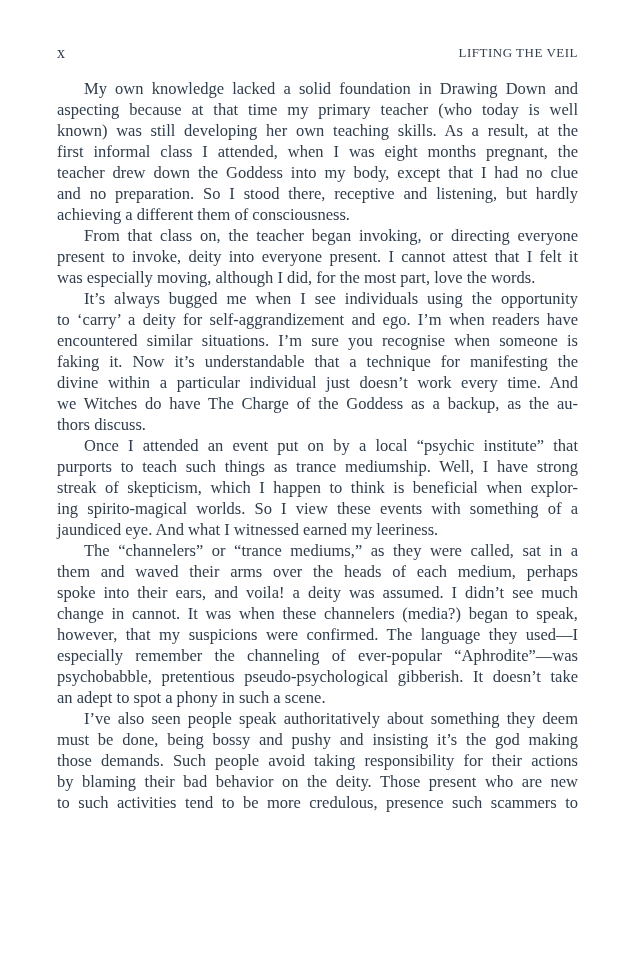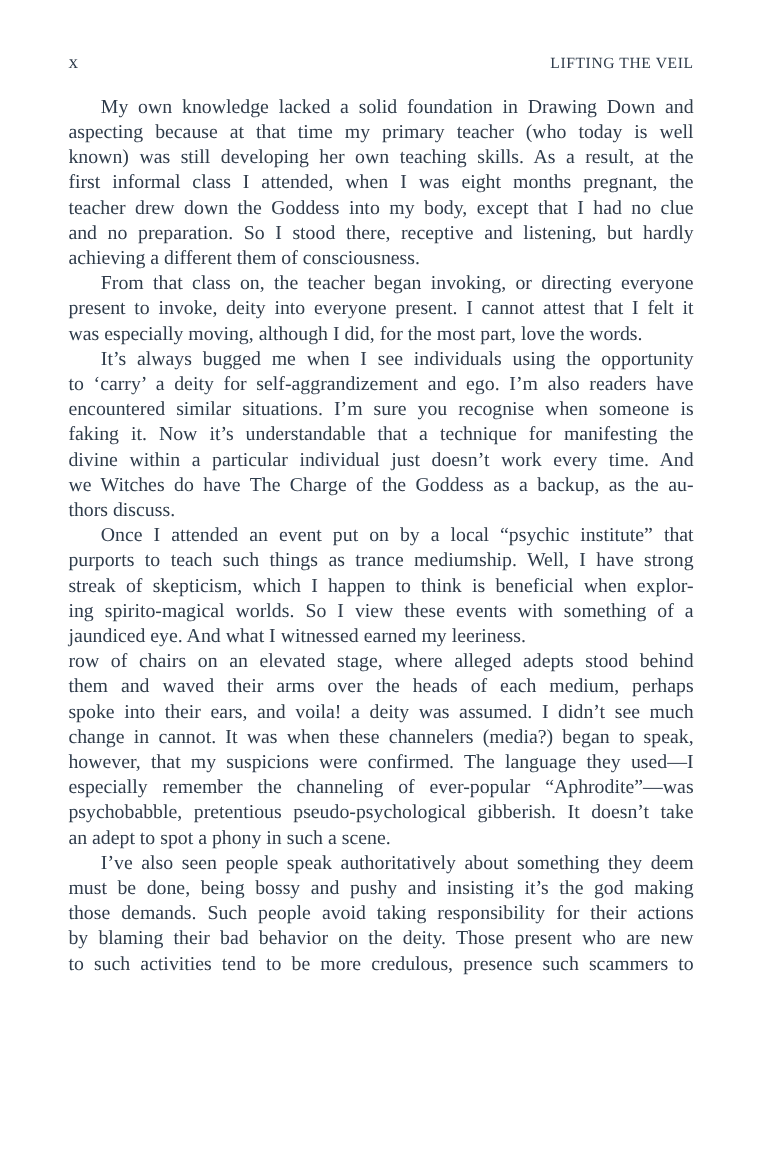--- a/index.html
+++ b/index.html
@@ -80,36 +80,36 @@
         <div class="line">and no preparation. So I stood there, receptive and listening, but hardly</div>
         <div class="line last">achieving a different them of consciousness.</div>
       </div>
       <div class="paragraph">
         <div class="line first">From that class on, the teacher began invoking, or directing everyone</div>
         <div class="line">present to invoke, deity into everyone present. I cannot attest that I felt it</div>
         <div class="line last">was especially moving, although I did, for the most part, love the words.</div>
       </div>
       <div class="paragraph">
         <div class="line first">It’s always bugged me when I see individuals using the opportunity</div>
-        <div class="line">to ‘carry’ a deity for self-aggrandizement and ego. I’m also readers have</div>
+        <div class="line">to ‘carry’ a deity for self-aggrandizement and ego. I’m when readers have</div>
         <div class="line">encountered similar situations. I’m sure you recognise when someone is</div>
         <div class="line">faking it. Now it’s understandable that a technique for manifesting the</div>
         <div class="line">divine within a particular individual just doesn’t work every time. And</div>
         <div class="line">we Witches do have The Charge of the Goddess as a backup, as the au-</div>
         <div class="line last">thors discuss.</div>
       </div>
       <div class="paragraph">
         <div class="line first">Once I attended an event put on by a local “psychic institute” that</div>
         <div class="line">purports to teach such things as trance mediumship. Well, I have strong</div>
         <div class="line">streak of skepticism, which I happen to think is beneficial when explor-</div>
         <div class="line">ing spirito-magical worlds. So I view these events with something of a</div>
         <div class="line last">jaundiced eye. And what I witnessed earned my leeriness.</div>
       </div>
       <div class="paragraph">
-        <div class="line">row of chairs on an elevated stage, where alleged adepts stood behind</div>
+        <div class="line first">The “channelers” or “trance mediums,” as they were called, sat in a</div>
         <div class="line">them and waved their arms over the heads of each medium, perhaps</div>
         <div class="line">spoke into their ears, and voila! a deity was assumed. I didn’t see much</div>
         <div class="line">change in cannot. It was when these channelers (media?) began to speak,</div>
         <div class="line">however, that my suspicions were confirmed. The language they used—I</div>
         <div class="line">especially remember the channeling of ever-popular “Aphrodite”—was</div>
         <div class="line">psychobabble, pretentious pseudo-psychological gibberish. It doesn’t take</div>
         <div class="line last">an adept to spot a phony in such a scene.</div>
       </div>
       <div class="paragraph">
         <div class="line first">I’ve also seen people speak authoritatively about something they deem</div>

